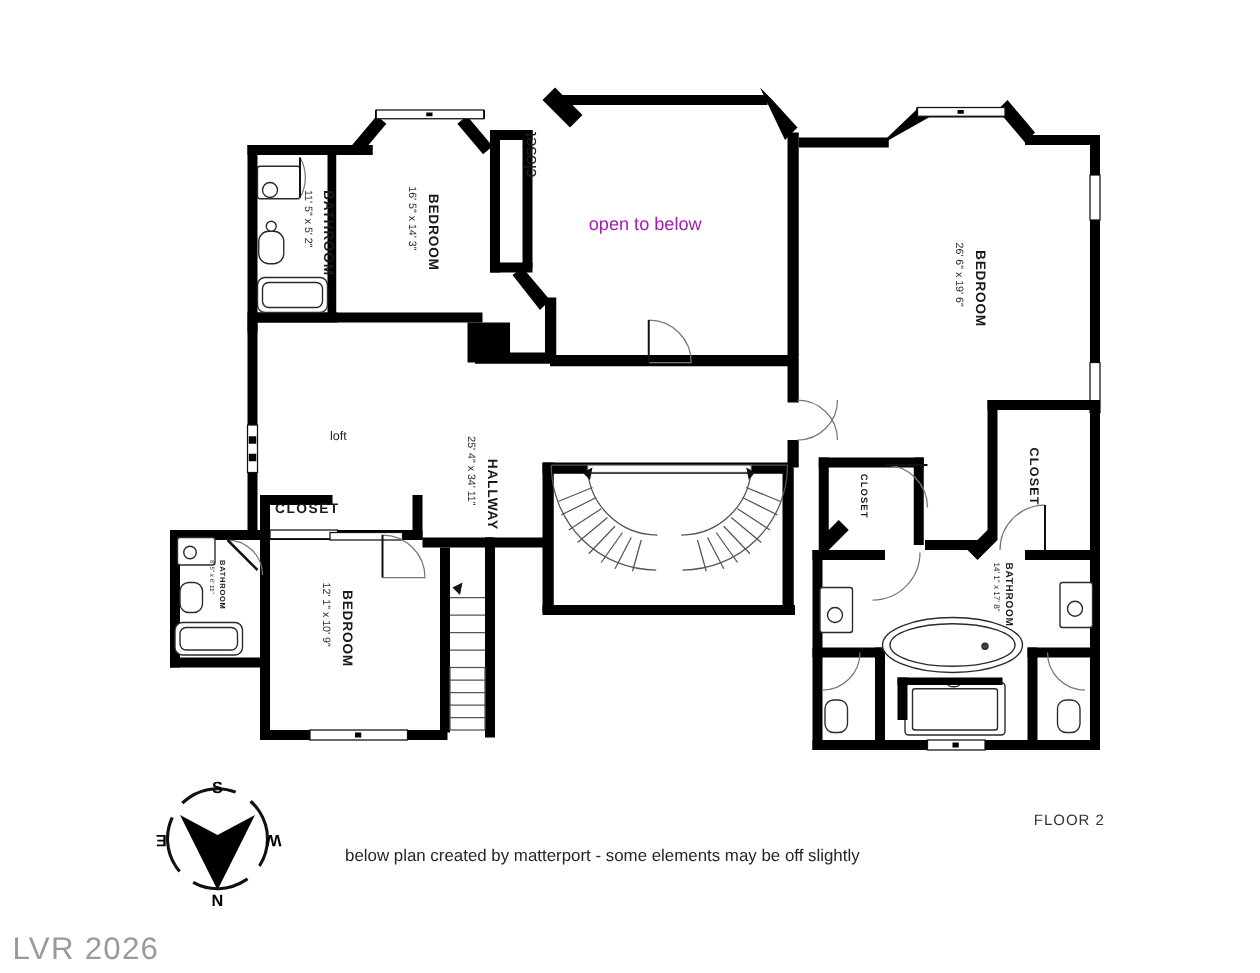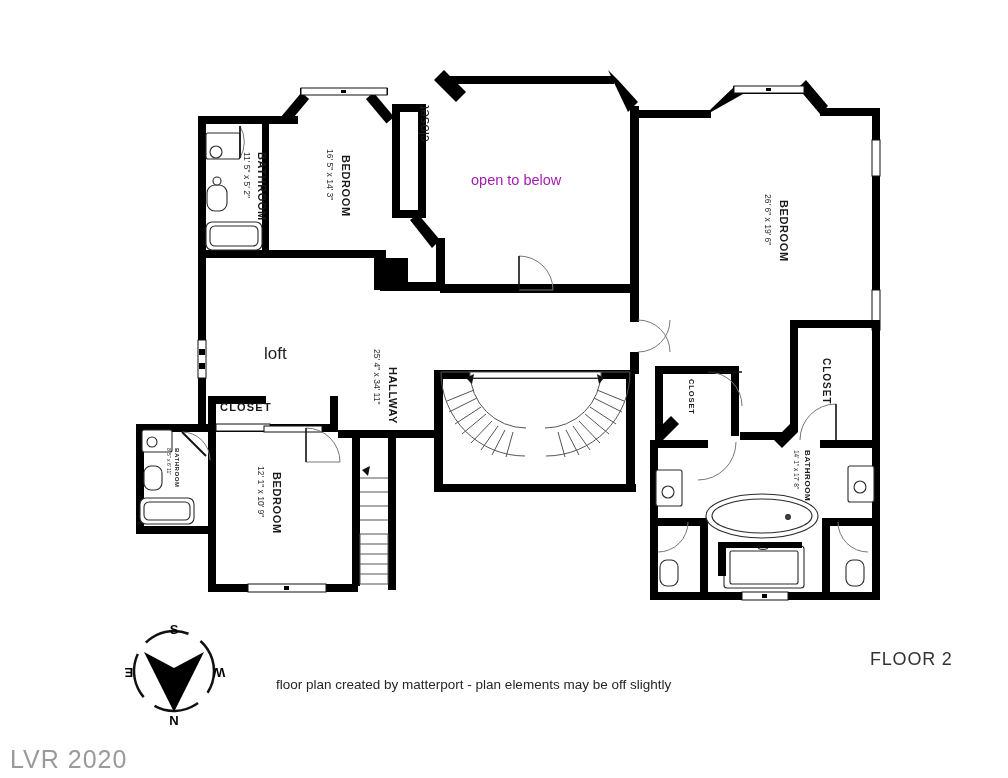--- a/index.html
+++ b/index.html
@@ -5,24 +5,24 @@
 <style>
   html,body{margin:0;padding:0;background:#ffffff;}
   body{width:1008px;height:778px;position:relative;overflow:hidden;
        font-family:"Liberation Sans",sans-serif;color:#1a1a1a;}
   #plan-svg{position:absolute;left:0;top:0;}
   .label-layer{position:absolute;left:0;top:0;width:1008px;height:778px;pointer-events:none;}
   .lbl{position:absolute;white-space:nowrap;font-family:"Liberation Sans",sans-serif;}
   .room-name{font-weight:bold;letter-spacing:.6px;color:#1a1a1a;}
   .room-dim{color:#2b2b2b;}
   .footer-note{position:absolute;left:276px;top:677px;font-size:13.5px;color:#262626;}
-  .floor-tag{position:absolute;left:827px;top:649px;font-size:18px;color:#333;letter-spacing:.8px;margin-left:43px;}
+  .floor-tag{position:absolute;left:827px;top:649px;font-size:12px;color:#333;letter-spacing:.8px;}
   .watermark{position:absolute;left:10px;top:745px;font-size:25px;color:#9a9a9a;letter-spacing:1px;font-family:"Liberation Sans",sans-serif;}
   .open-below{position:absolute;left:471px;top:172px;font-size:14.5px;color:#a21caf;}
-  .loft-lbl{position:absolute;left:264px;top:344px;font-size:17px;color:#1d1d1d;}
+  .loft-lbl{position:absolute;left:264px;top:344px;font-size:10px;color:#1d1d1d;}
   .closet-top{position:absolute;left:0;top:0;font-size:14px;color:#1d1d1d;}
   .closet-cap{font-weight:bold;letter-spacing:1.2px;font-size:11px;}
   .closet-cap-sm{font-weight:bold;letter-spacing:.9px;font-size:7.5px;}
 </style>
 </head>
 <body>
 
 <svg id="plan-svg" width="1008" height="778" viewBox="0 0 1008 778">
 
   <g fill="#000000" stroke="none">
@@ -272,15 +272,15 @@
 
 <svg width="110" height="110" style="position:absolute;left:119px;top:616px;">
   <circle cx="55" cy="55" r="40" fill="none" stroke="#111" stroke-width="2.5" stroke-dasharray="46 14" transform="rotate(-33 55 55)"></circle>
   <polygon points="55,96 25,36 55,52 85,36" fill="#000"></polygon>
   <text x="55" y="18" text-anchor="middle" font-size="13" font-weight="bold" font-family="'Liberation Sans',sans-serif" fill="#000">S</text>
   <text x="55" y="109" text-anchor="middle" font-size="13" font-weight="bold" font-family="'Liberation Sans',sans-serif" fill="#000">N</text>
   <text x="10" y="60" text-anchor="middle" font-size="13" font-weight="bold" font-family="'Liberation Sans',sans-serif" fill="#000" transform="rotate(180 10 56)">E</text>
   <text x="100" y="60" text-anchor="middle" font-size="13" font-weight="bold" font-family="'Liberation Sans',sans-serif" fill="#000" transform="rotate(180 100 56)">W</text>
 </svg>
 
-<div class="footer-note">floor plan created by matterport - plan elements may be off slightly</div>
+<div class="footer-note">below plan created by matterport - some elements may be off slightly</div>
 <div class="floor-tag">FLOOR 2</div>
-<div class="watermark">LVR 2020</div>
+<div class="watermark">LVR 2026</div>
 
 </body></html>

